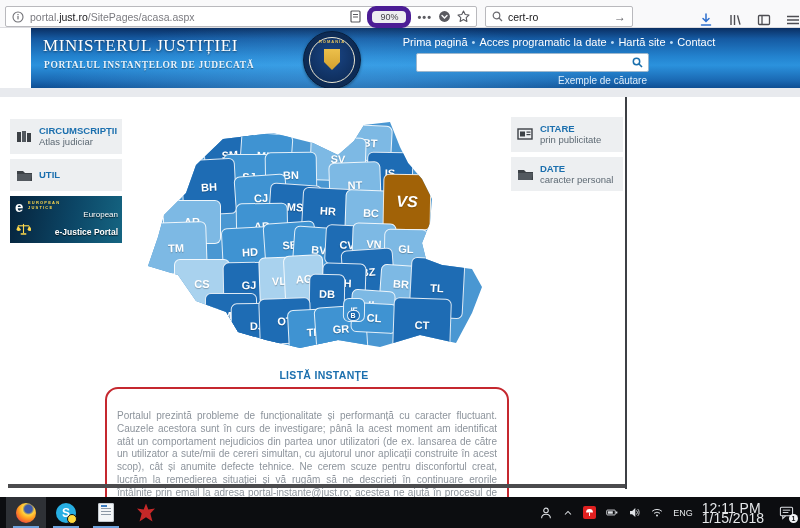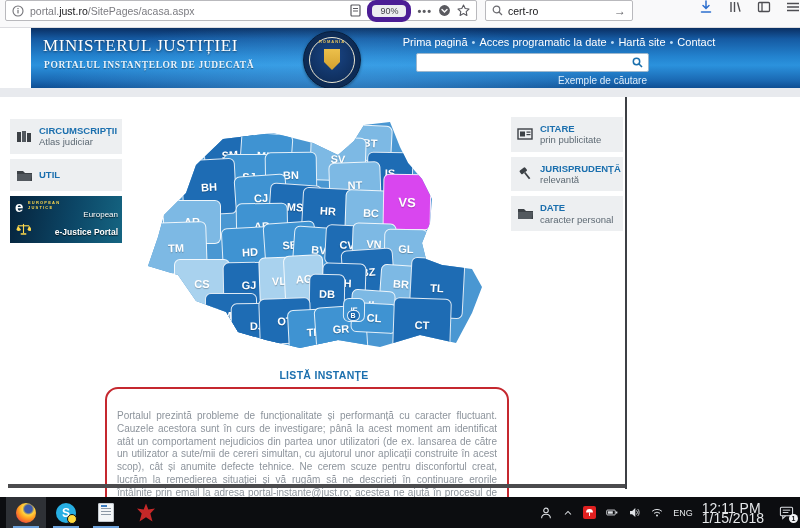--- a/index.html
+++ b/index.html
@@ -1,21 +1,21 @@
 <!DOCTYPE html>
 <html><head>
 <meta charset="utf-8">
 <style>
   html,body{margin:0;padding:0;background:#fff;}
   .screen{position:relative;width:800px;height:528px;overflow:hidden;background:#fff;
     font-family:"Liberation Sans",sans-serif;}
 
   
   .toolbar{position:absolute;left:0;top:0;width:800px;height:28px;background:#f9f9fa;
-    border-bottom:1px solid #dcdce0;display:flex;align-items:flex-start;padding:0 5px;box-sizing:border-box;}
+    border-bottom:1px solid #dcdce0;display:flex;align-items:flex-end;padding:0 5px;box-sizing:border-box;}
   .urlbar{width:472px;height:21px;background:#fff;border:1px solid #b9b9bd;border-radius:2px;
     display:flex;align-items:center;gap:6px;padding:0 6px;box-sizing:border-box;}
   .url-text{flex:1;font-size:10.5px;white-space:nowrap;overflow:hidden;}
   .url-dim{color:#7b7b80;}
   .url-host{color:#18181b;}
   .zoom-pill{font-size:9px;color:#45454b;background:#ededf0;border:5px solid #4c1d95;
     border-radius:9px;padding:1px 8px;}
   .urlbtn{color:#5a5a60;display:flex;align-items:center;}
   .dots{font-size:11px;font-weight:bold;letter-spacing:1px;color:#5a5a60;}
   .searchbar{width:148px;height:21px;margin-left:8px;background:#fff;border:1px solid #b9b9bd;
@@ -267,34 +267,20 @@
               <rect x="9.5" y="7" width="4" height="1.2" fill="#3c4146"></rect>
             </svg>
           </span>
           <span class="side-txt">
             <span class="side-title">CITARE</span>
             <span class="side-sub">prin publicitate</span>
           </span>
         </div>
         <div class="side-box">
           <span class="side-icon">
-            <svg width="16" height="15" viewBox="0 0 16 15">
-              <g transform="rotate(-38 8 7)">
-                <rect x="4.5" y="2" width="7" height="4.4" rx="1" fill="#3c4146"></rect>
-                <rect x="7.2" y="6.4" width="1.8" height="8" fill="#3c4146"></rect>
-              </g>
-            </svg>
-          </span>
-          <span class="side-txt">
-            <span class="side-title">JURISPRUDENŢĂ</span>
-            <span class="side-sub">relevantă</span>
-          </span>
-        </div>
-        <div class="side-box">
-          <span class="side-icon">
             <svg width="17" height="14" viewBox="0 0 17 14">
               <path d="M1 3h6l2 2h7v8H1z" fill="#3c4146"></path>
               <path d="M1 6h15l-1.5 7H1z" fill="#53595f"></path>
             </svg>
           </span>
           <span class="side-txt">
             <span class="side-title">DATE</span>
             <span class="side-sub">caracter personal</span>
           </span>
         </div>
@@ -308,21 +294,21 @@
         <div class="county" style="left: 172px; top: 20px; width: 56px; height: 44px; background: rgb(125, 185, 228); font-size: 11px; transform: rotate(2deg);">SV</div>
         <div class="county" style="left: 229px; top: 35px; width: 46px; height: 42px; background: rgb(30, 108, 180); font-size: 11px; transform: rotate(1deg);">IS</div>
         <div class="county" style="left: 85px; top: 37px; width: 52px; height: 46px; background: rgb(63, 147, 210); font-size: 11px; transform: rotate(0deg);">SJ</div>
         <div class="county" style="left: 127px; top: 35px; width: 52px; height: 46px; background: rgb(63, 147, 210); font-size: 11px; transform: rotate(-1deg);">BN</div>
         <div class="county" style="left: 191px; top: 45px; width: 52px; height: 46px; background: rgb(125, 185, 228); font-size: 11px; transform: rotate(-2deg);">NT</div>
         <div class="county" style="left: 44px; top: 42px; width: 54px; height: 56px; background: rgb(30, 108, 180); font-size: 11px; transform: rotate(-3deg);">BH</div>
         <div class="county" style="left: 97px; top: 58px; width: 52px; height: 46px; background: rgb(63, 147, 210); font-size: 11px; transform: rotate(-4deg);">CJ</div>
         <div class="county" style="left: 131px; top: 67px; width: 52px; height: 46px; background: rgb(30, 108, 180); font-size: 11px; transform: rotate(4deg);">MS</div>
         <div class="county" style="left: 164px; top: 71px; width: 52px; height: 46px; background: rgb(30, 108, 180); font-size: 11px; transform: rotate(3deg);">HR</div>
         <div class="county" style="left: 207px; top: 73px; width: 52px; height: 46px; background: rgb(125, 185, 228); font-size: 11px; transform: rotate(2deg);">BC</div>
-        <div class="county" style="left: 245px; top: 57px; width: 48px; height: 56px; background: #d946ef; font-size: 13px; transform: rotate(1deg);">VS</div>
+        <div class="county" style="left: 245px; top: 57px; width: 48px; height: 56px; background: #a16207; font-size: 16px; transform: rotate(1deg); font-style: italic;">VS</div>
         <div class="county" style="left: 25px; top: 83px; width: 58px; height: 44px; background: rgb(125, 185, 228); font-size: 11px; transform: rotate(0deg);">AR</div>
         <div class="county" style="left: 98px; top: 86px; width: 52px; height: 46px; background: rgb(63, 147, 210); font-size: 11px; transform: rotate(-1deg);">AB</div>
         <div class="county" style="left: 7px; top: 105px; width: 62px; height: 52px; background: rgb(125, 185, 228); font-size: 11px; transform: rotate(-2deg);">TM</div>
         <div class="county" style="left: 84px; top: 110px; width: 56px; height: 50px; background: rgb(63, 147, 210); font-size: 11px; transform: rotate(-3deg);">HD</div>
         <div class="county" style="left: 126px; top: 105px; width: 52px; height: 46px; background: rgb(63, 147, 210); font-size: 11px; transform: rotate(-4deg);">SB</div>
         <div class="county" style="left: 155px; top: 110px; width: 52px; height: 46px; background: rgb(63, 147, 210); font-size: 11px; transform: rotate(4deg);">BV</div>
         <div class="county" style="left: 187px; top: 108px; width: 44px; height: 40px; background: rgb(30, 108, 180); font-size: 11px; transform: rotate(3deg);">CV</div>
         <div class="county" style="left: 214px; top: 106px; width: 44px; height: 42px; background: rgb(125, 185, 228); font-size: 11px; transform: rotate(2deg);">VN</div>
         <div class="county" style="left: 246px; top: 112px; width: 44px; height: 40px; background: rgb(125, 185, 228); font-size: 11px; transform: rotate(1deg);">GL</div>
         <div class="county" style="left: 36px; top: 142px; width: 56px; height: 50px; background: rgb(169, 210, 238); font-size: 11px; transform: rotate(0deg);">CS</div>

